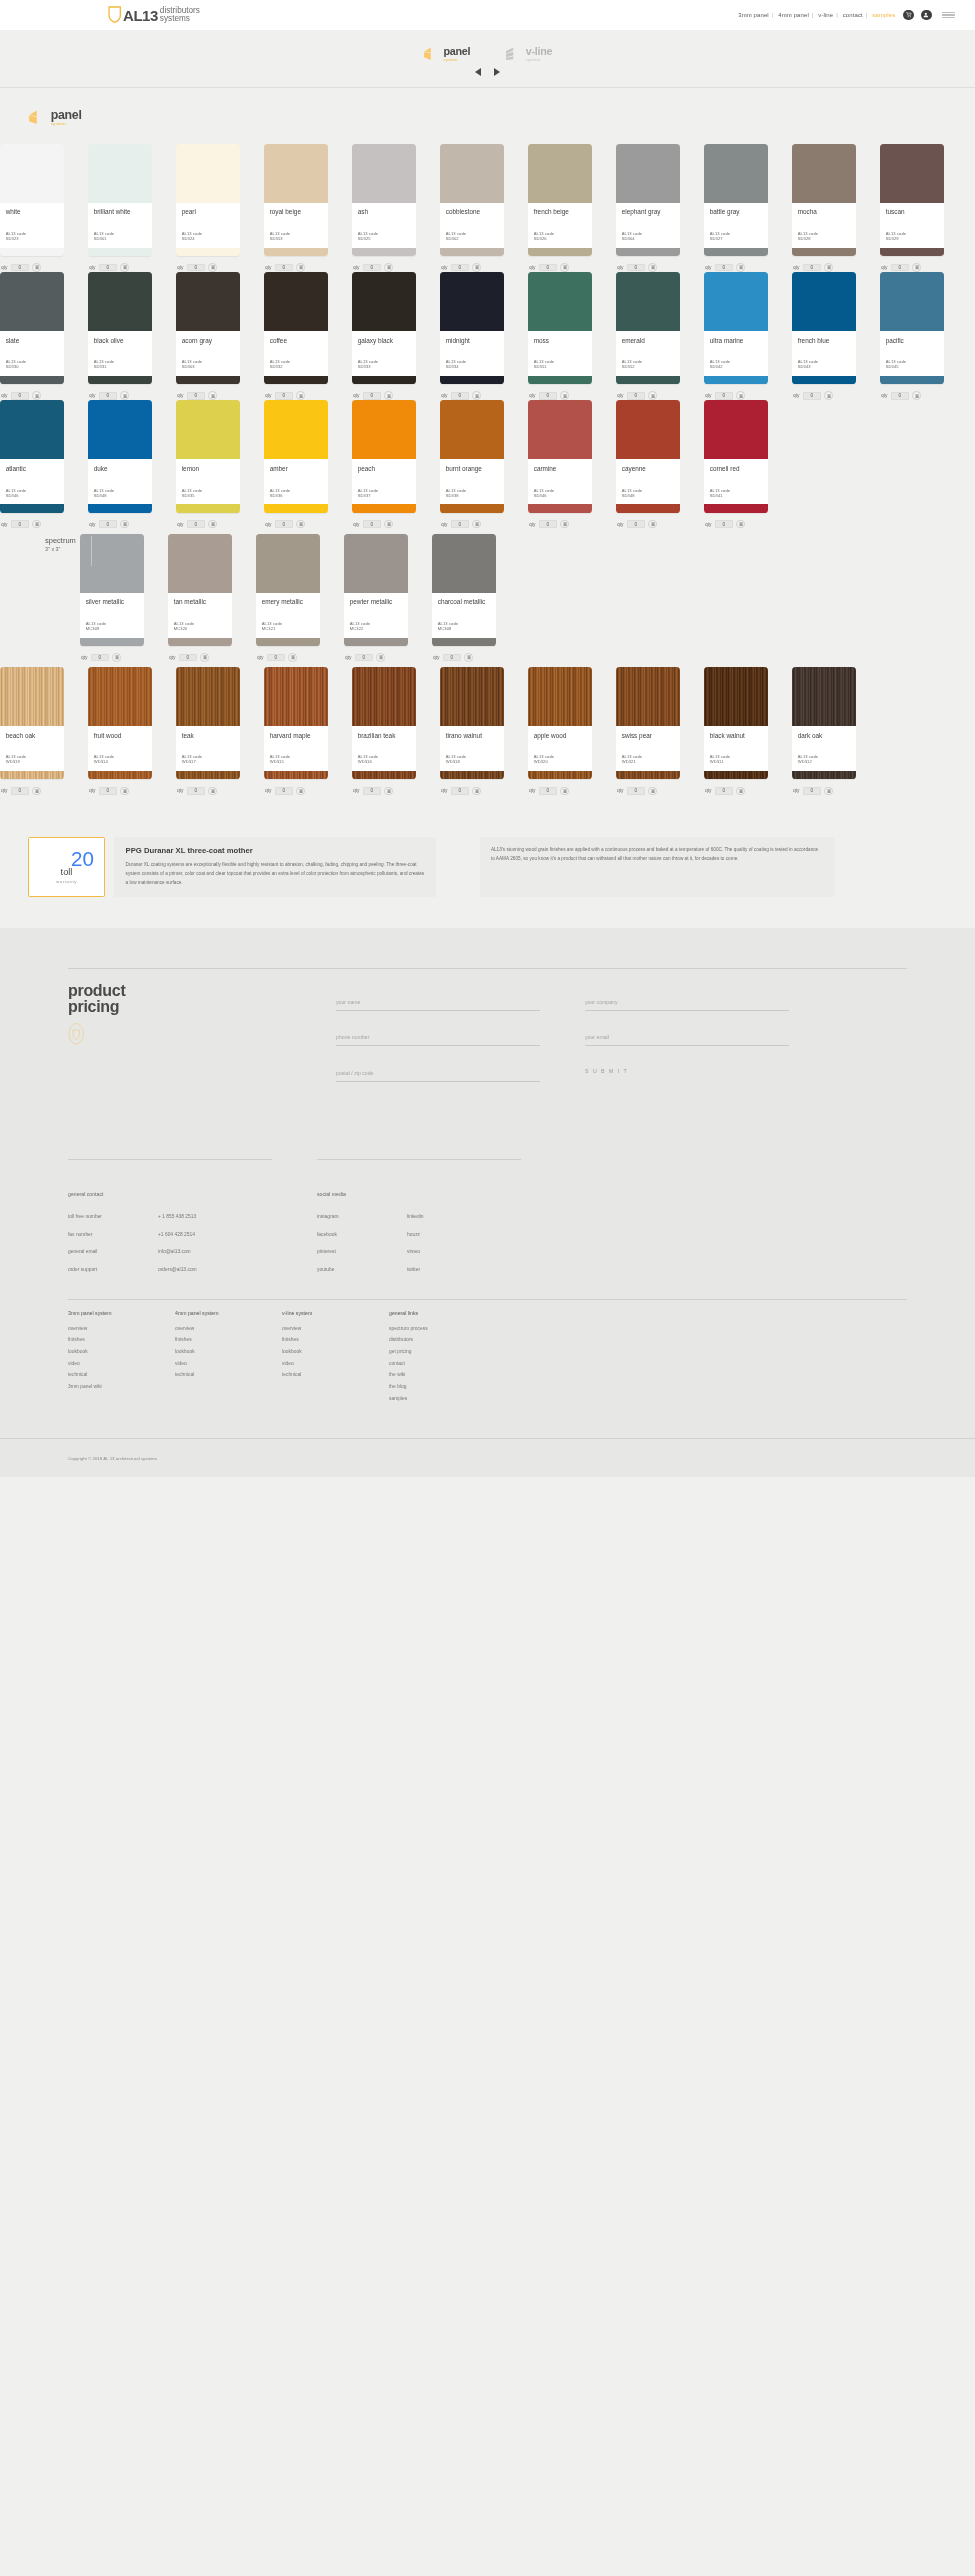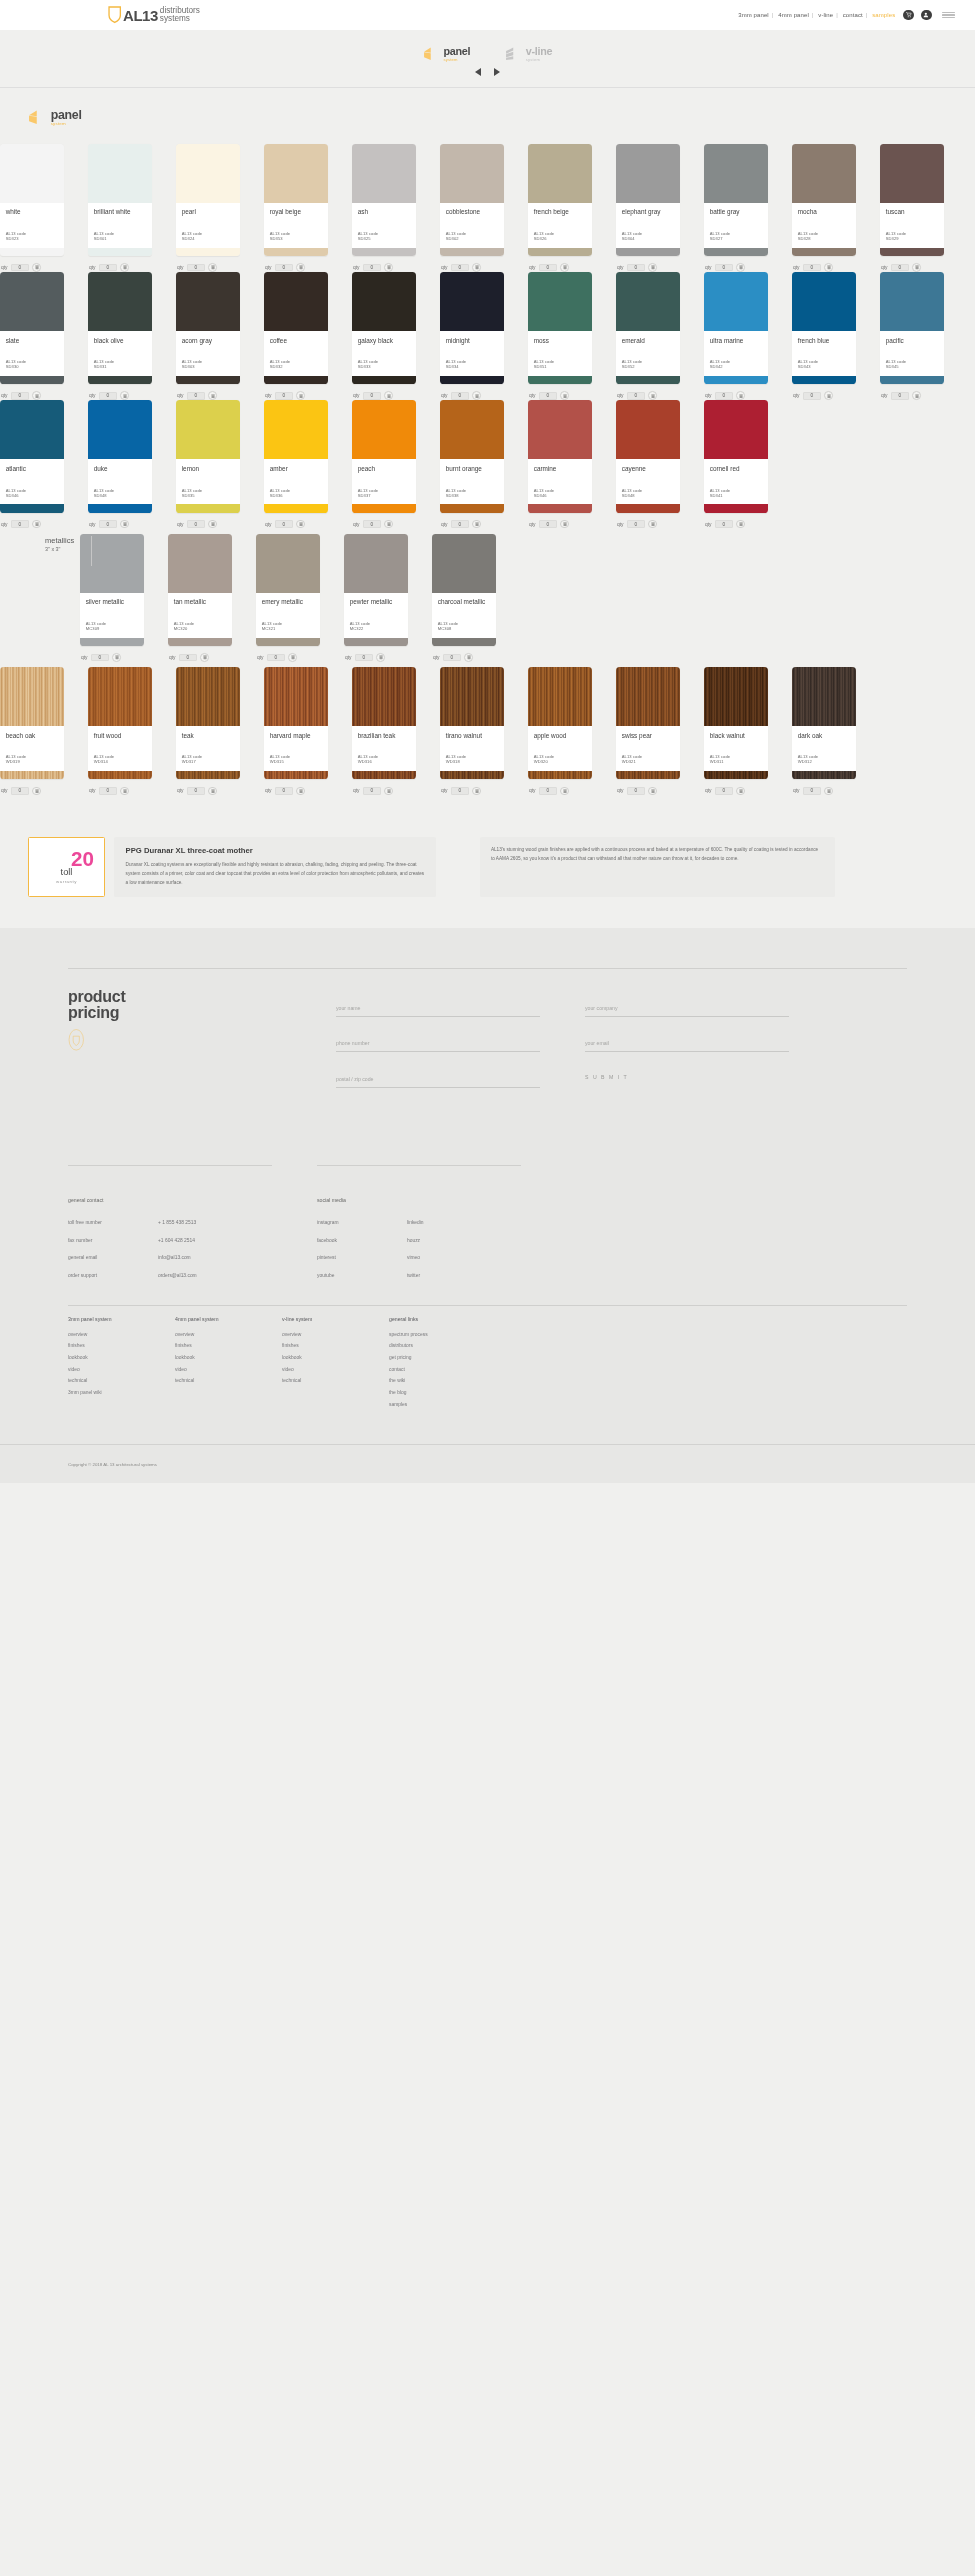--- a/index.html
+++ b/index.html
@@ -103,34 +103,34 @@
     display:flex;align-items:center;justify-content:center;background:#f4f4f2;
   }
 
   
   .warranty-wrap { display:flex; gap:9.3px; padding: 10.3px 28px 31px; align-items:stretch;}
   .badge {
     width:77px; border:1px solid #f4b942; background:#fff; border-radius:1.5px;
     display:flex;flex-direction:column;align-items:center;justify-content:center;
     padding:7.2px 0;
   }
-  .badge .n { font-size:20.6px; font-weight:bold; color:#ec4899; line-height:0.9;margin-left:32px;}
+  .badge .n { font-size:20.6px; font-weight:normal; color:#3b82f6; line-height:0.9;margin-left:32px;}
   .badge .y { font-size:9.3px; color:#4a4a4a; line-height:1;}
   .badge .w { font-size:4.4px; color:#9a9a9a; letter-spacing:0.5px; margin-top:1px;}
   .panel-box { background:#ebebe9; border-radius:1.5px; padding:9.3px 11.3px;}
   .panel-box.p1 { width: 322px; }
   .panel-box.p2 { width: 355px; margin-left: 34px;}
   .panel-box h3 { font-size:7.7px; color:#3f3f3f; font-weight:bold; margin-bottom:6.2px;}
   .panel-box p { font-size:4.7px; line-height:1.85; color:#6d6d6d;}
 
   
   .pricing { background:#e7e7e5; padding: 40px 0 30px; }
   .inner { padding: 0 68px; }
   .hr { height:0.5px; background:#cfcfcd; }
-  .pricing-row { display:flex; gap:0; padding-top: 21px;}
+  .pricing-row { display:flex; gap:0; padding-top: 15px;}
   .big-title { width: 268px; }
   .big-title .bt {
     font-size: 16px; font-weight:bold; color:#4a4a4a; line-height:1.0; letter-spacing:-0.3px;
   }
   .ring { width:16.5px;height:21.6px;margin-top:8.2px; }
   .form-cols { display:flex; gap:45px; flex:1; padding-top: 13.4px;}
   .fcol { width: 204px; }
   .field { border-bottom:0.5px solid #c9c9c7; padding-bottom:4.1px; margin-bottom: 21.6px;}
   .field span { font-size:5.2px; color:#a6a6a4; }
   .submit { font-size:5.2px; color:#9a9a98; letter-spacing:1.5px; margin-top: 4.1px;}
@@ -921,21 +921,21 @@
                   <rect x="0" y="1.4" width="10" height="1.6" rx="0.6"></rect>
                   <rect x="3.6" y="0" width="2.8" height="1.6" rx="0.5"></rect>
                 </svg>
               </div>
             </div>
           </div>
         </div>
       </div>
       <div class="section">
         <div class="section-label">
-          <div class="t1">metallics</div>
+          <div class="t1">spectrum</div>
           <div class="t2">3" x 3"</div>
           <div class="rule"></div>
         </div>
         <div class="grid">
           <div class="cell">
             <div class="card">
               <div class="top" style="background: rgb(163, 166, 168);"></div>
               <div class="label">
                 <div class="cname">silver metallic</div>
                 <div class="code-t">AL13 code</div>

